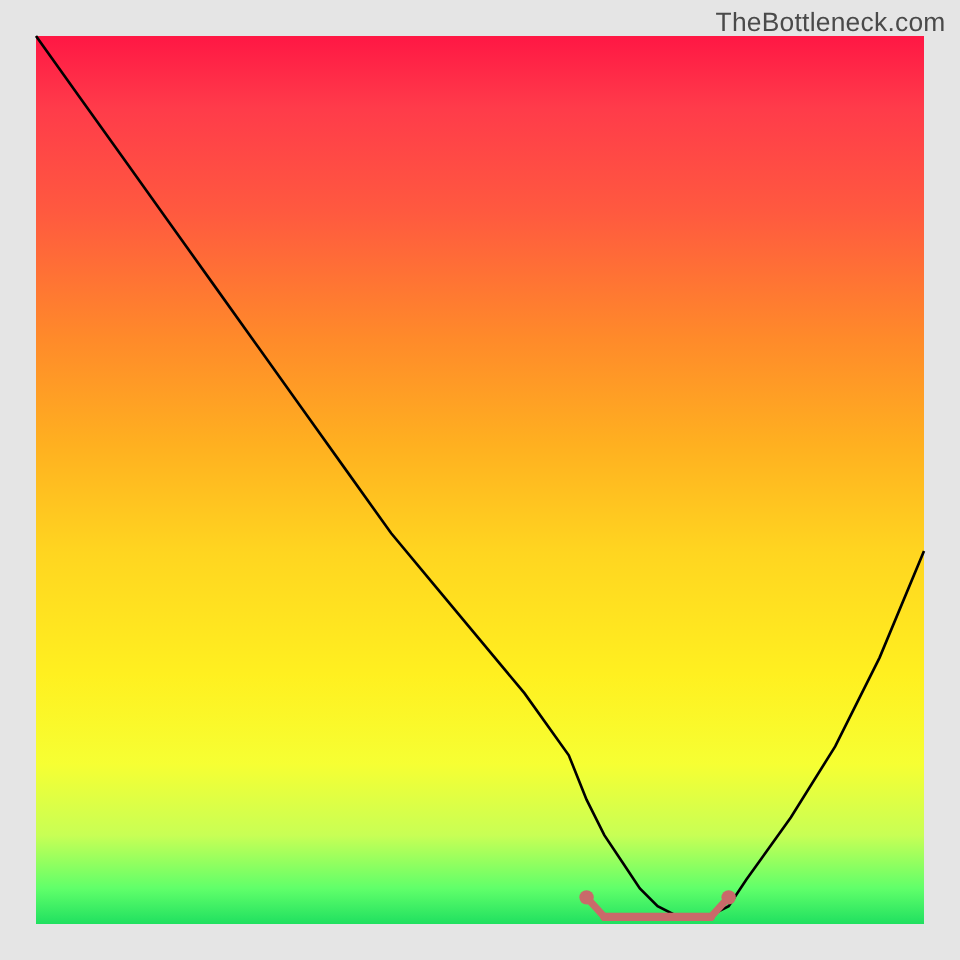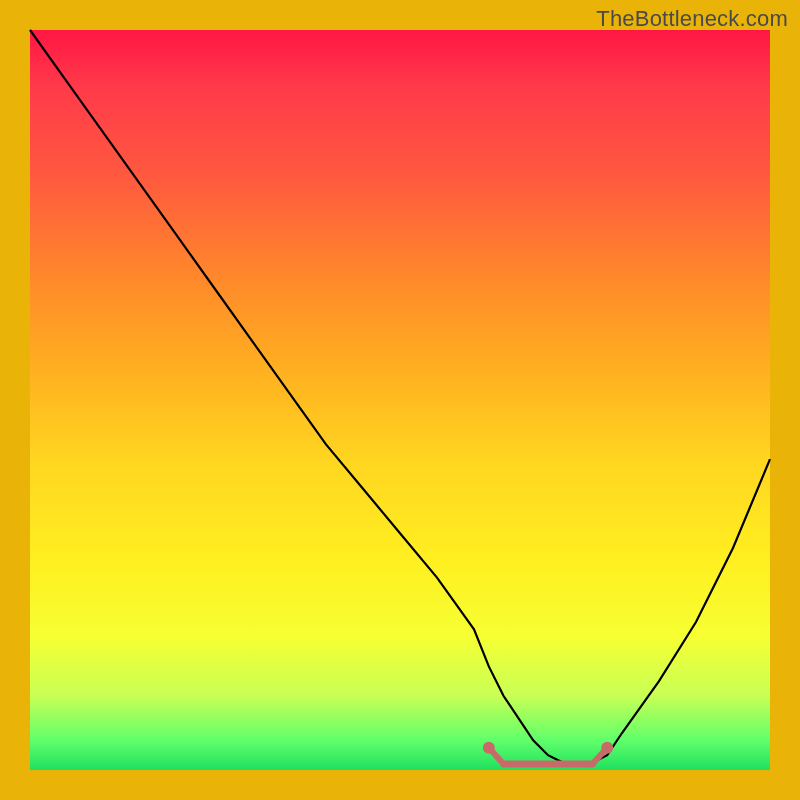--- a/index.html
+++ b/index.html
@@ -10,21 +10,21 @@
     background: #000;
     overflow: hidden;
     font-family: Arial, Helvetica, sans-serif;
   }
   .frame {
     position: absolute;
     left: 0;
     top: 0;
     width: 800px;
     height: 800px;
-    background: #eab308;
+    background: #e5e5e5;
   }
   .plot {
     position: absolute;
     left: 30px;
     top: 30px;
     width: 740px;
     height: 740px;
     
     background: linear-gradient(to bottom,
       #ff1744 0%,

